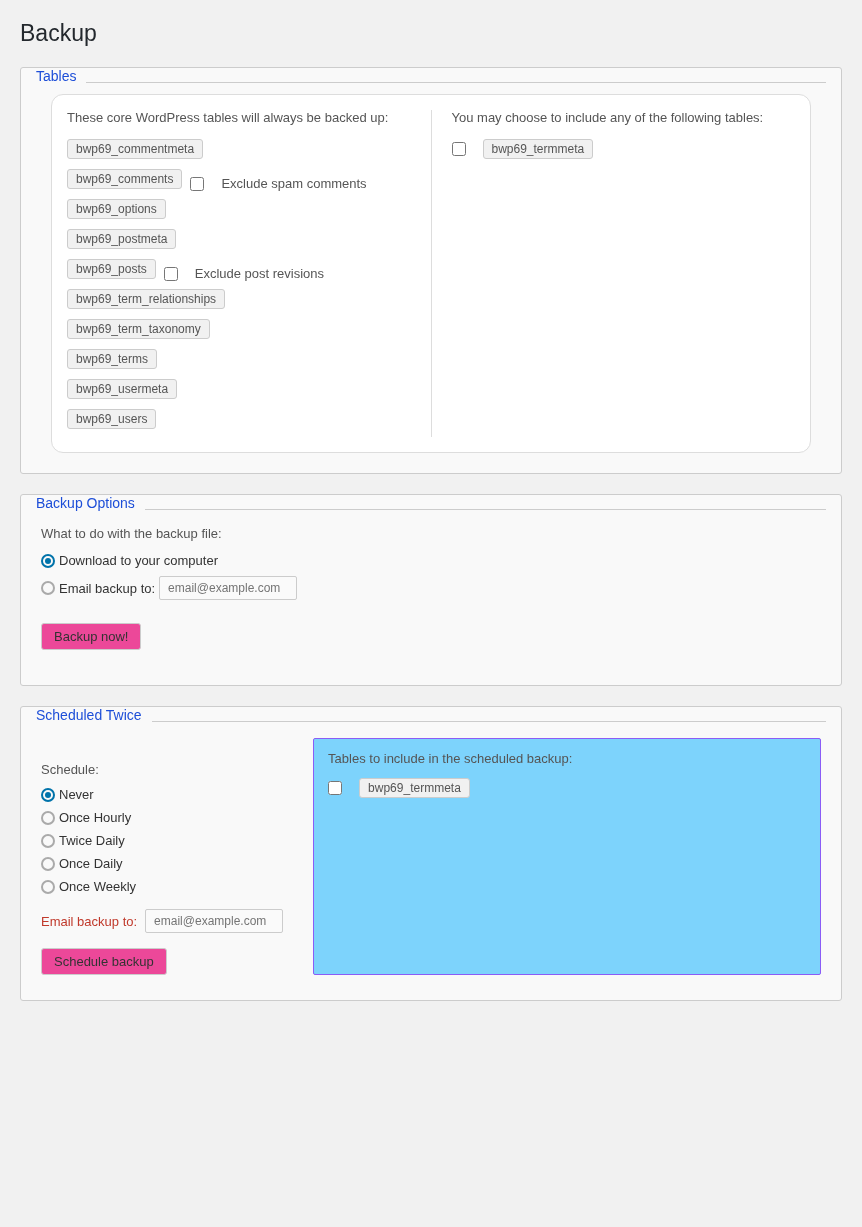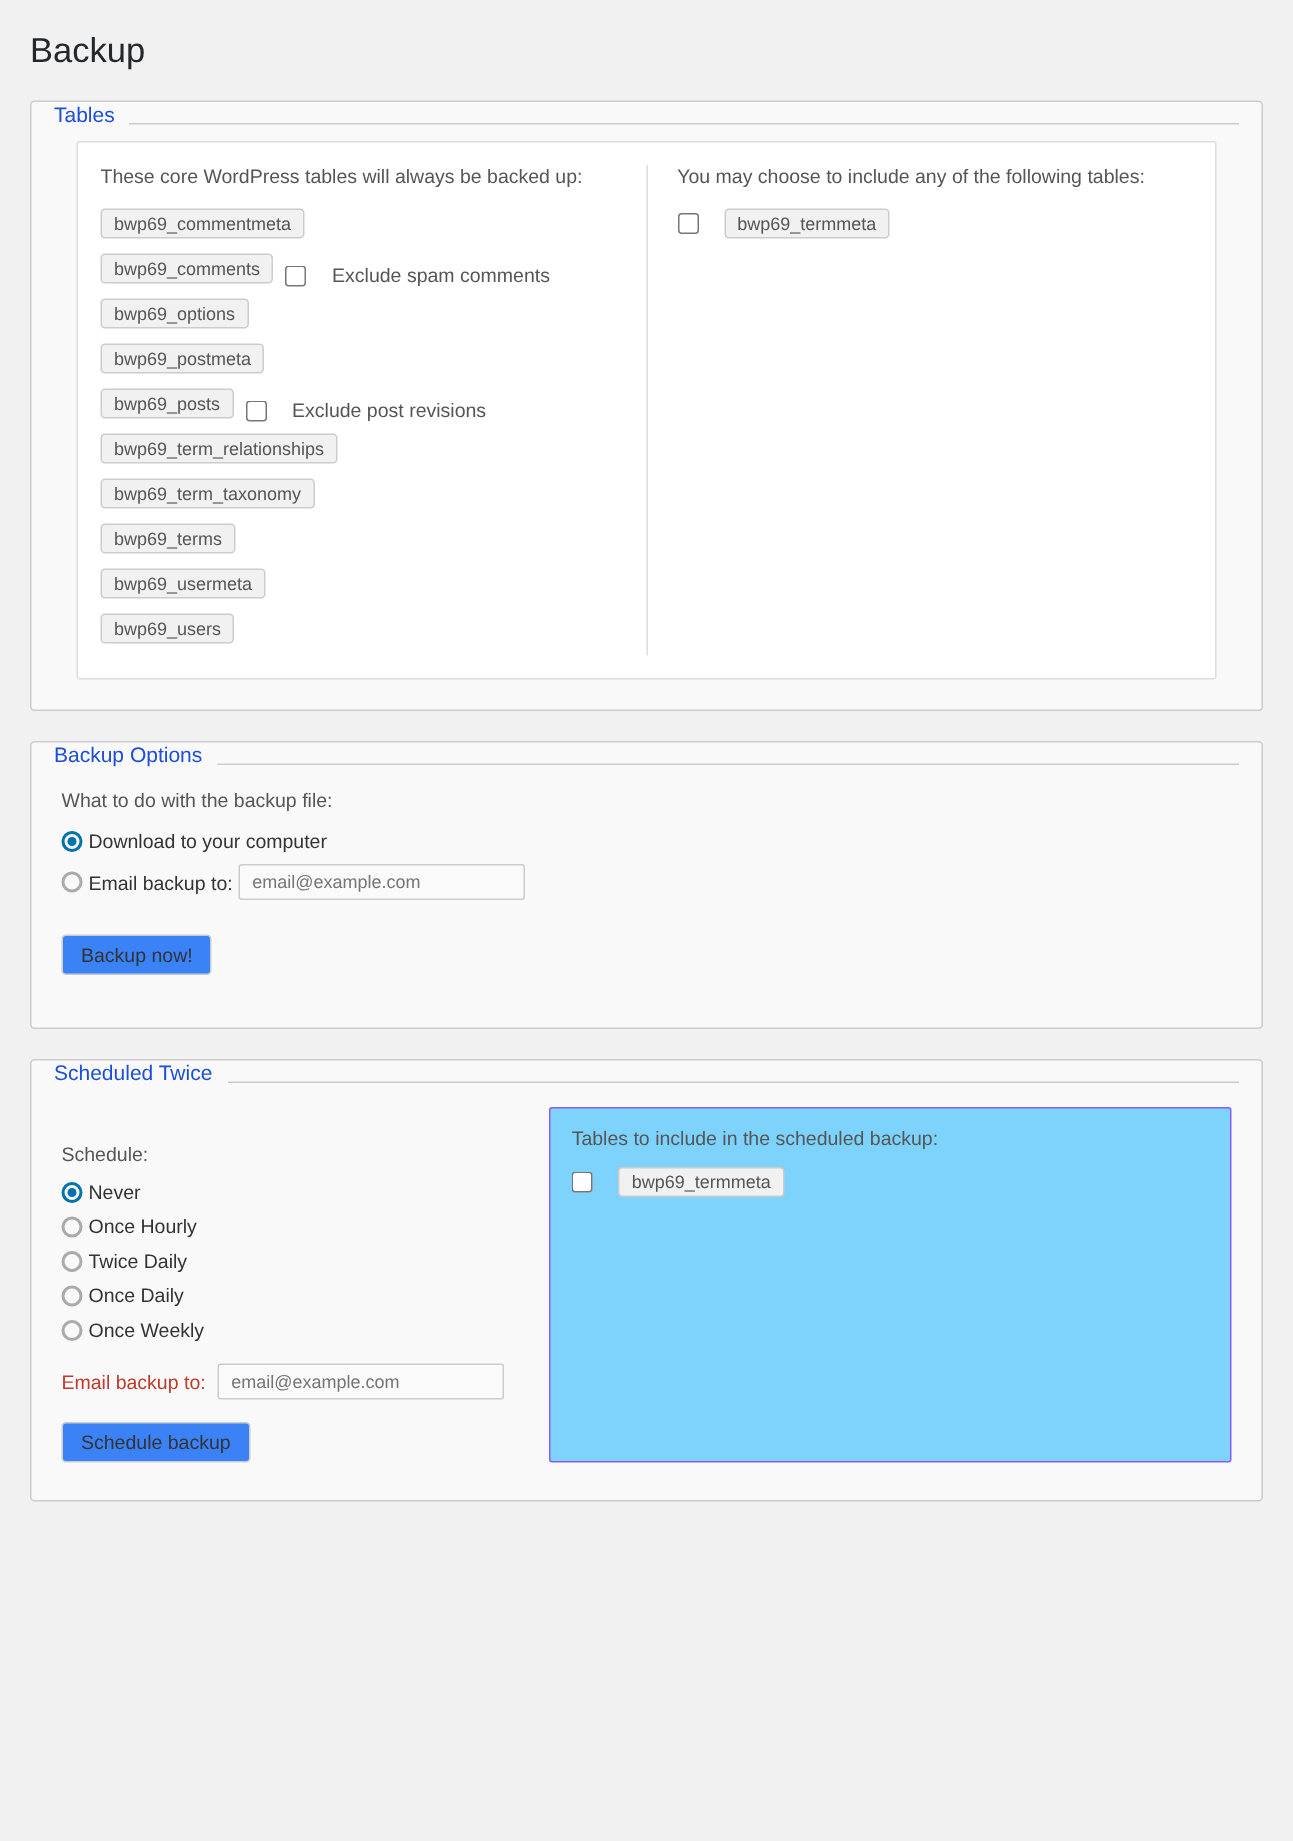--- a/index.html
+++ b/index.html
@@ -13,21 +13,21 @@
     }
     h1 {
       font-size: 23px;
       font-weight: 400;
       color: #23282d;
       margin-bottom: 20px;
     }
     .tables-container {
       border: 1px solid #ddd;
       background: #fff;
-      border-radius: 2px;
+      border-radius: 12px;
       padding: 15px;
       margin: 0 15px;
       display: flex;
       gap: 20px;
     }
     .tables-col {
       flex: 1;
     }
     .tables-col-divider {
       width: 1px;
@@ -108,25 +108,25 @@
     .radio-text {
       color: #333;
     }
     .email-input {
       border: 1px solid #ccc;
       border-radius: 2px;
       padding: 4px 8px;
       font-size: 12px;
       color: #aaa;
       background: #fafafa;
-      width: 191px;
+      width: 138px;
     }
     .btn {
       border: 1px solid #ccc;
-      background: #3b82f6;
+      background: #ec4899;
       border-radius: 3px;
       padding: 5px 12px;
       font-size: 13px;
       cursor: pointer;
       color: #333;
       margin-top: 15px;
       display: inline-block;
     }
     .scheduled-inner {
       padding: 10px 20px 5px 20px;

